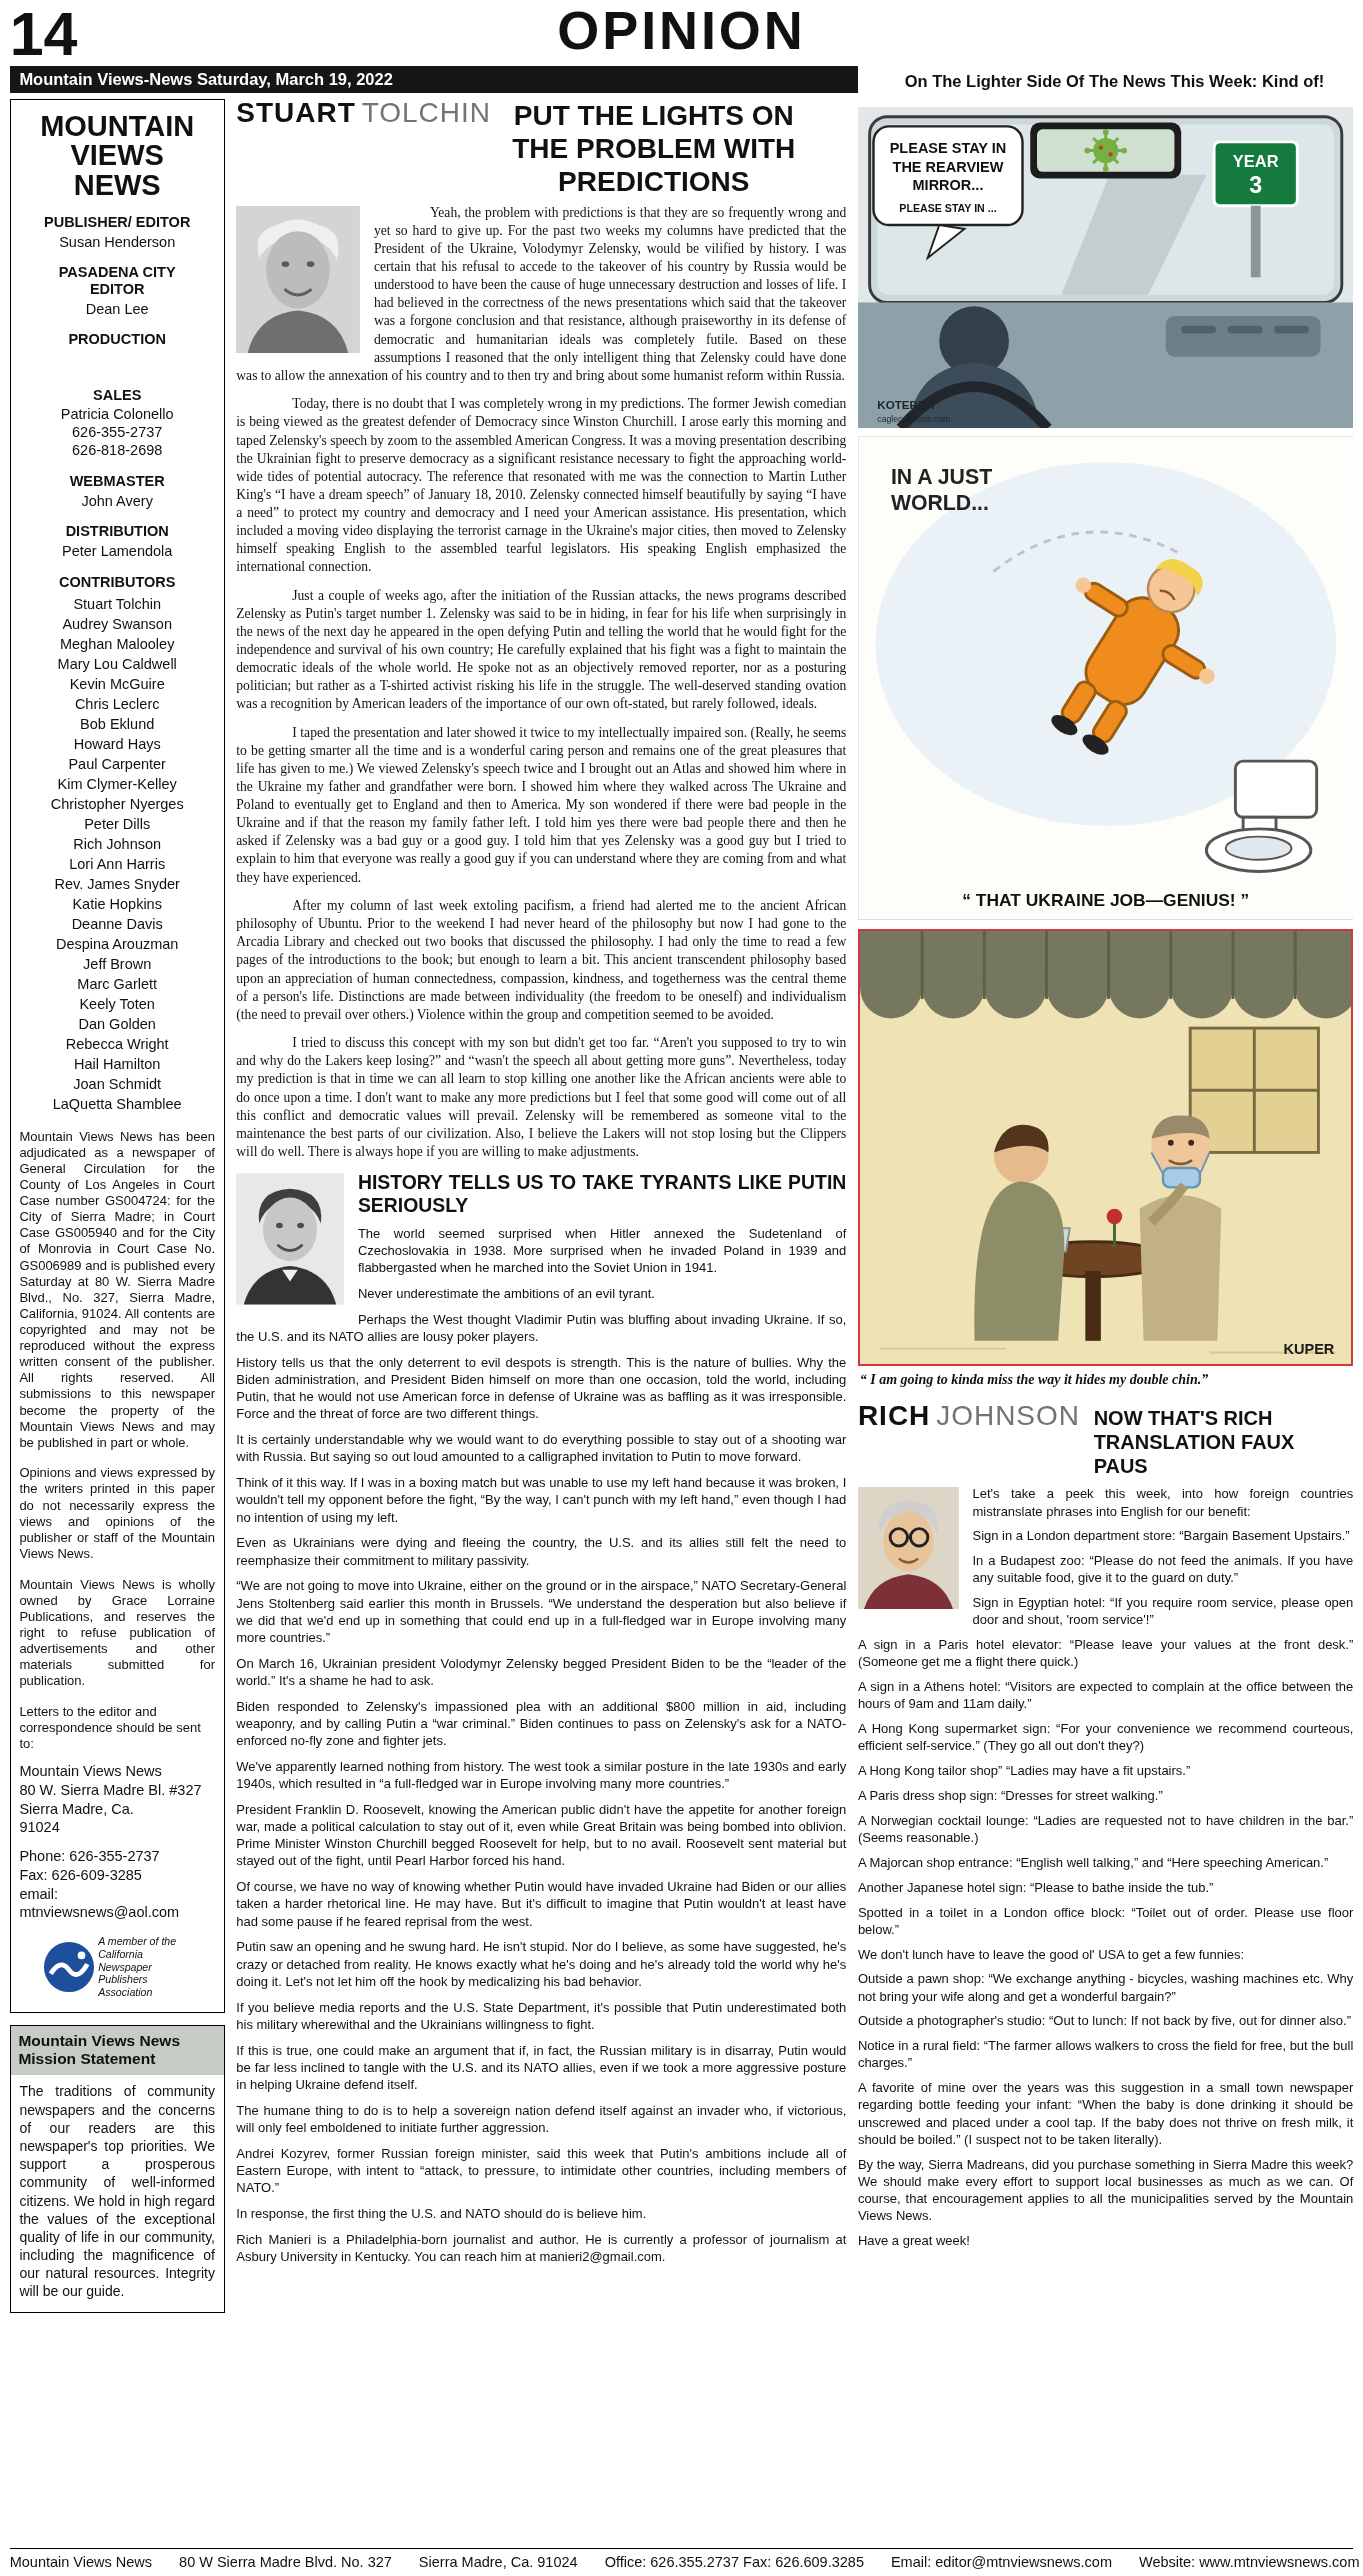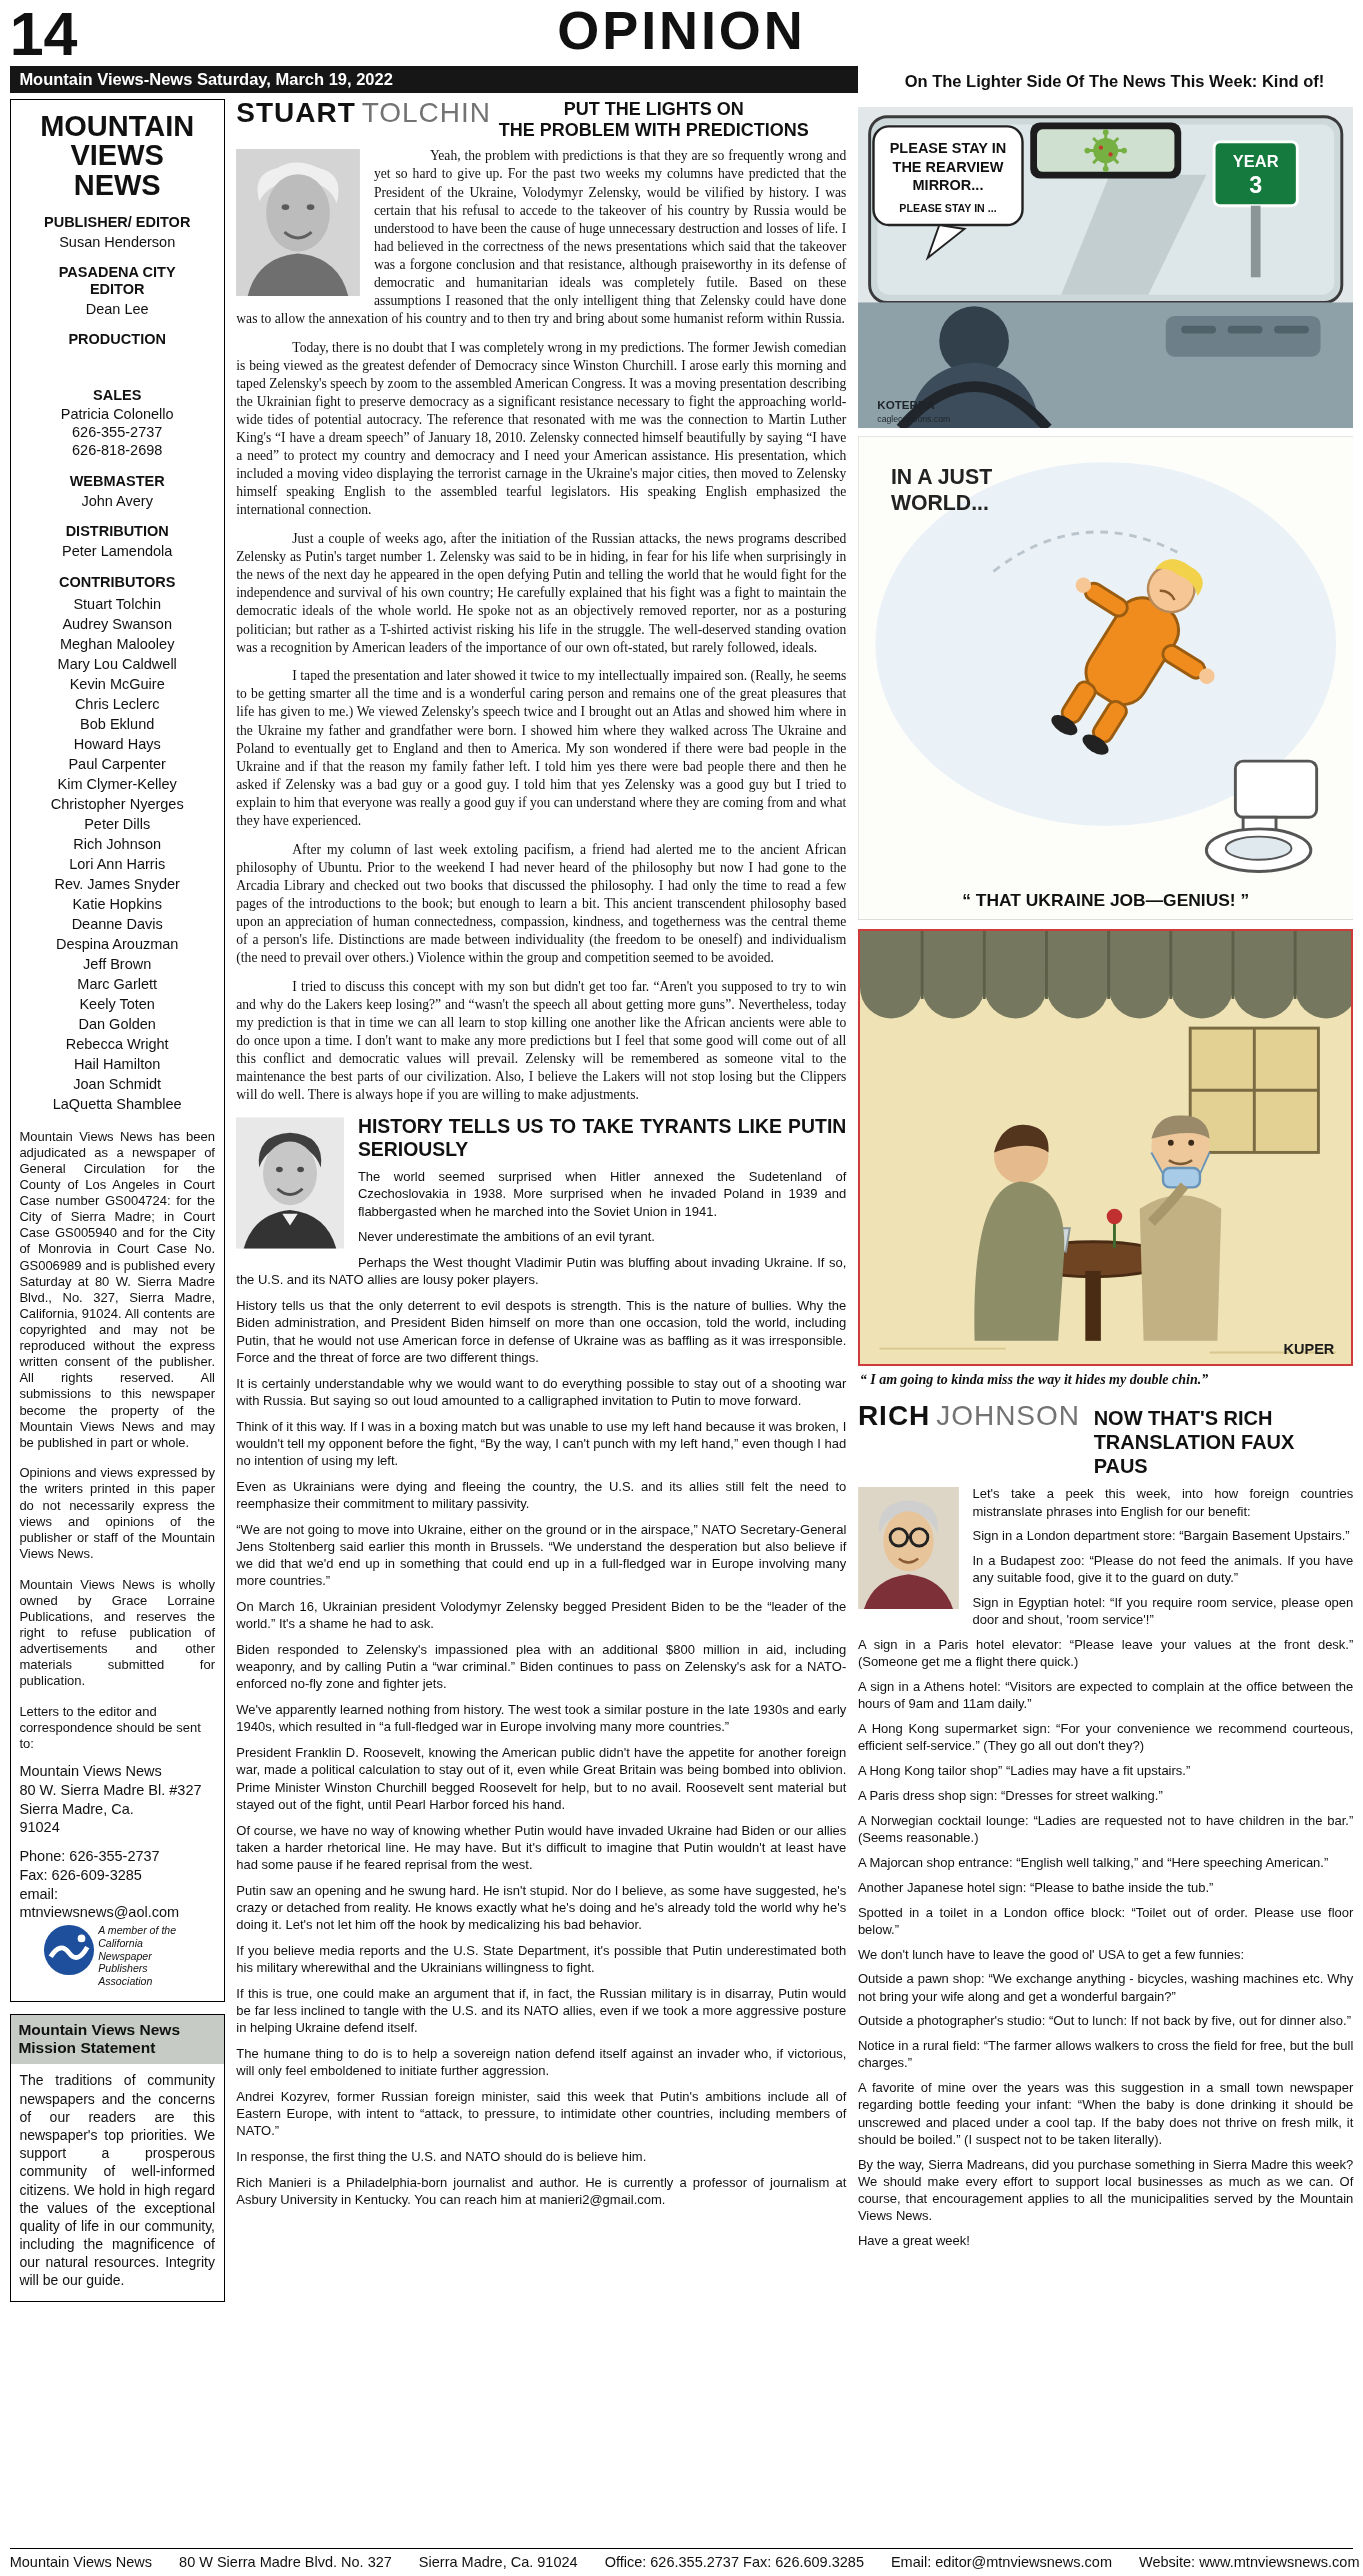--- a/index.html
+++ b/index.html
@@ -25,33 +25,33 @@
   .sidebar { font-family:"Liberation Sans", sans-serif; }
   .masthead-box { border:1.9px solid #000; padding:11.6px 8.7px 13.6px; text-align:center; }
   .mast-title { font-weight:bold; font-size:29px; line-height:1.02; white-space:pre-line; }
   .mast-heading { font-weight:bold; font-size:14.5px; margin-top:13.6px; line-height:1.15; white-space:pre-line; }
   .mast-name { font-size:14.5px; margin-top:1.9px; line-height:1.25; white-space:pre-line; }
   .mast-gap { height:25px; }
   .contrib-list { font-size:14.5px; line-height:1.38; margin-top:3.9px; white-space:pre-line; }
   .mast-para { font-size:13px; line-height:1.24; text-align:justify; margin-top:14.5px; }
   .mast-left { text-align:left; }
   .mast-addr { font-size:14.5px; line-height:1.3; margin-top:9.7px; text-align:left; white-space:pre-line; }
-  .cnpa { display:flex; align-items:flex-start; justify-content:center; gap:3px; margin-top:2px; }
+  .cnpa { display:flex; align-items:center; justify-content:center; gap:3px; margin-top:13px; }
   .cnpa-text { font-size:10.6px; font-style:italic; text-align:left; width:93px; line-height:1.2; }
   .mission-box { border:1.9px solid #000; margin-top:11.6px; }
   .mission-title { background:#c6cbc5; font-weight:bold; font-size:15.5px; line-height:1.2; padding:5.8px 7.7px; white-space:pre-line; }
   .mission-body { font-size:14px; line-height:1.3; text-align:justify; padding:7.7px 8.7px 11.6px; }
 
   
   .byline { font-family:"Liberation Sans", sans-serif; font-size:28px; line-height:1; letter-spacing:1px; white-space:nowrap; }
   .byline .b1 { font-weight:bold; }
   .byline .b2 { font-weight:normal; color:#737373; margin-left:5.8px; }
   .tolchin-top { display:flex; align-items:flex-start; }
   .tolchin-top .byline { width:225px; }
-  .tolchin-headline { flex:1; text-align:center; font-family:"Liberation Sans", sans-serif; font-weight:bold; font-size:18px; line-height:1.18; }
+  .tolchin-headline { flex:1; text-align:center; font-family:"Liberation Sans", sans-serif; font-weight:bold; font-size:28px; line-height:1.18; }
   .t-body { margin-top:5.8px; font-size:13.6px; line-height:1.33; text-align:justify; }
   .t-body p { text-indent:56px; margin-bottom:10.6px; }
   .photo { float:left; margin:1.9px 13.6px 5.8px 0; }
   .photo svg { display:block; }
 
   .manieri { margin-top:9.7px; }
   .manieri-headline { font-family:"Liberation Sans", sans-serif; font-weight:bold; font-size:19.4px; line-height:1.18; margin:3.9px 0 7.7px; }
   .m-body { margin-top:3.9px; font-family:"Liberation Sans", sans-serif; font-size:13px; line-height:1.32; text-align:justify; }
   .m-body p { margin-bottom:8.7px; }
 

